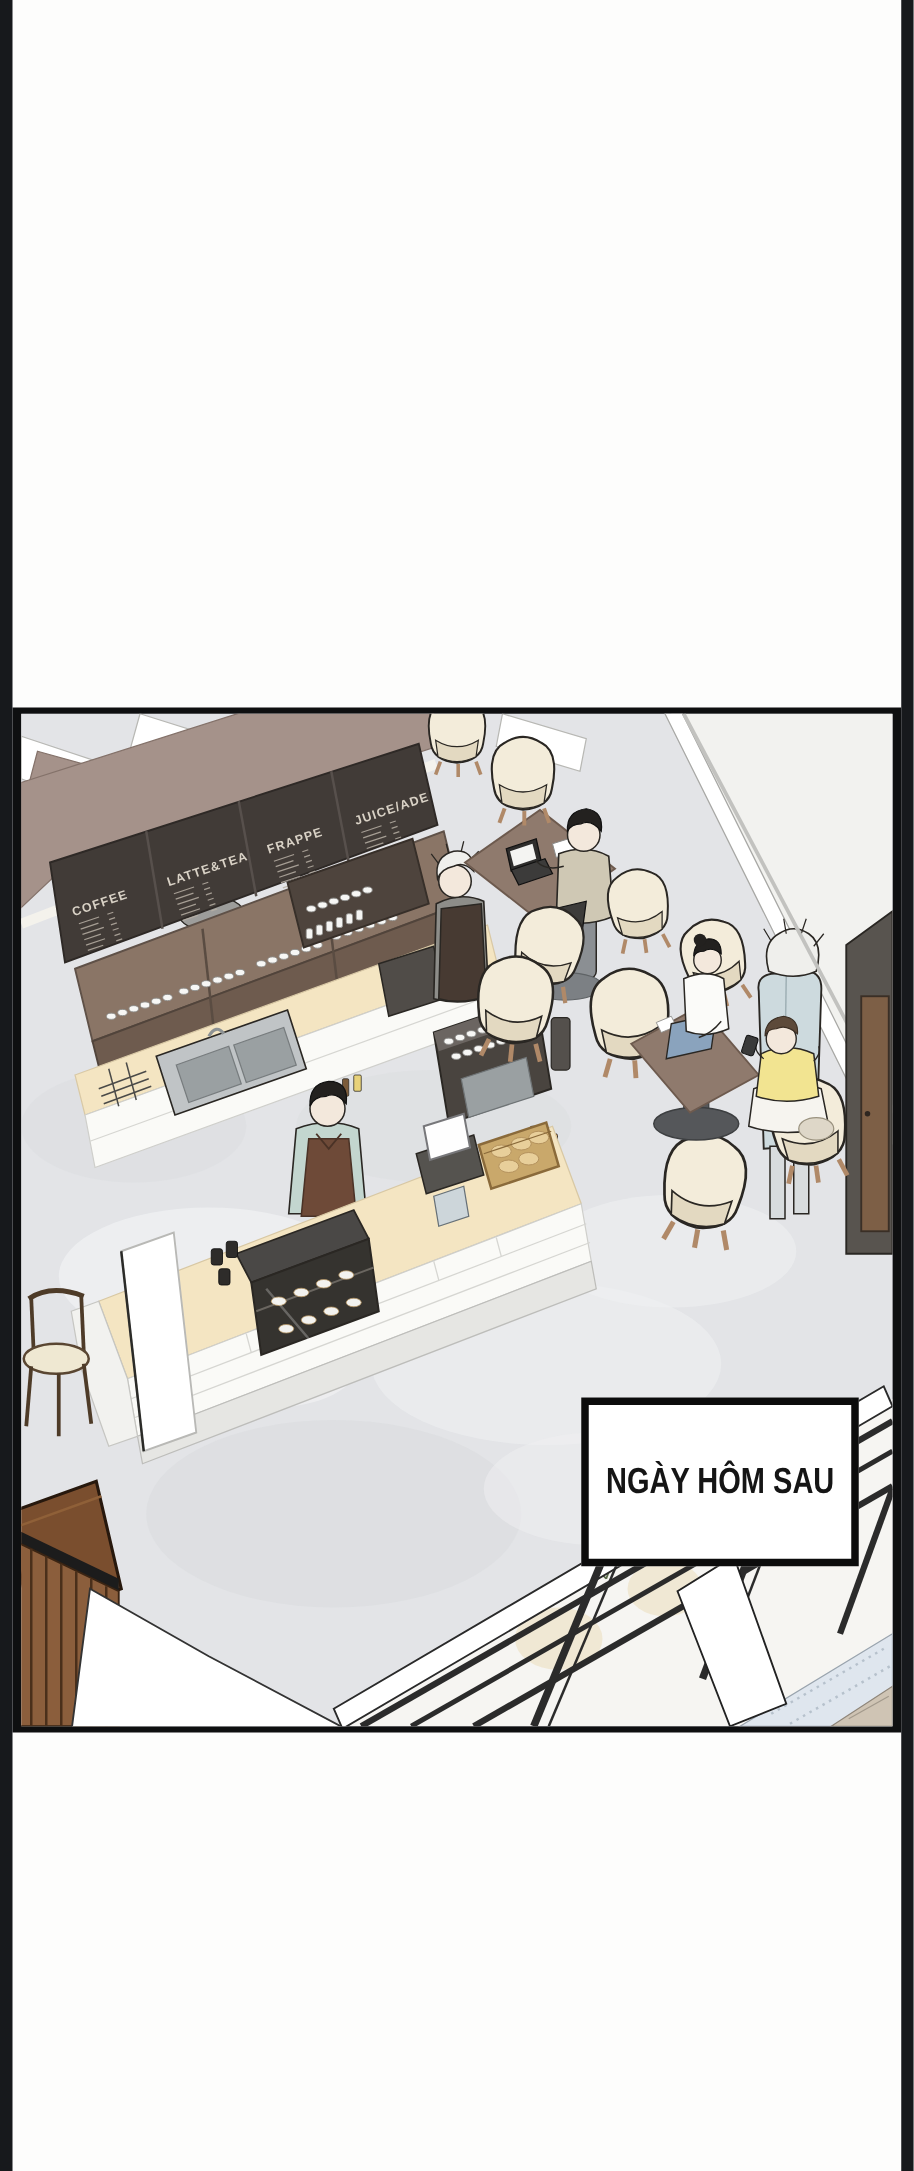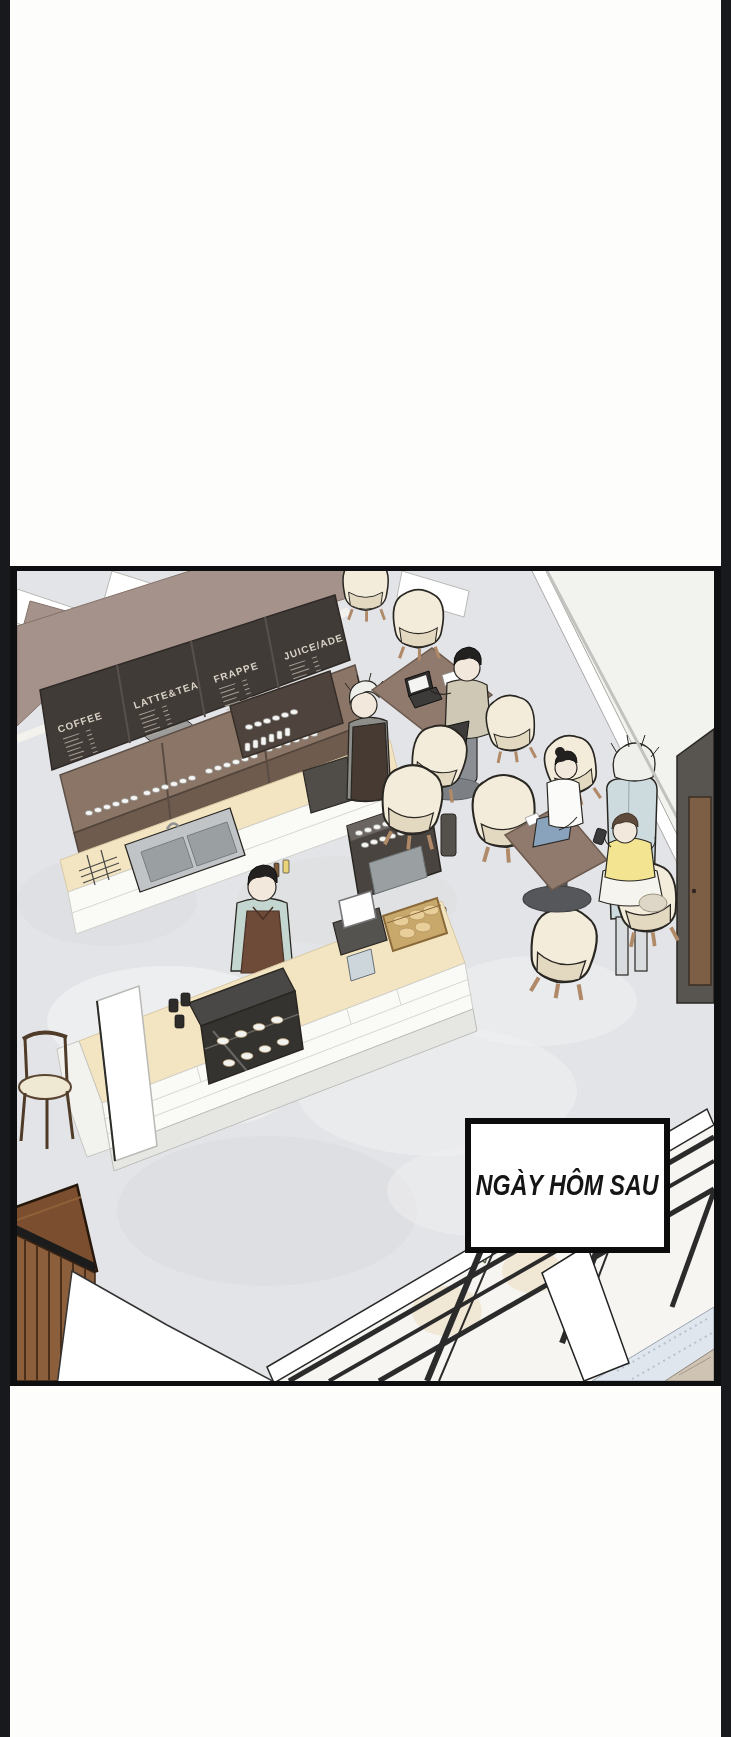--- a/index.html
+++ b/index.html
@@ -10,23 +10,23 @@
   .side-bar{position:absolute;top:0;bottom:0;width:10px;background:#17191c;z-index:5;}
   .side-bar.left{left:0;}
   .side-bar.right{right:0;}
   .panel-frame{
     position:absolute;left:10px;top:566px;width:711px;height:820px;
     background:#0e0f10;z-index:2;
   }
   .panel-art{position:absolute;left:7px;top:5px;width:697px;height:810px;background:var(--floor);}
   .panel-art svg{display:block;width:697px;height:810px;}
   .caption-box{
-    position:absolute;left:455px;top:552px;width:205px;height:135px;
+    position:absolute;left:455px;top:552px;width:222px;height:135px;
     background:#ffffff;border:6px solid #0c0c0c;box-sizing:border-box;
-    display:flex;align-items:center;justify-content:center;z-index:4;font-style:italic;
+    display:flex;align-items:center;justify-content:center;z-index:4;
   }
   .caption-box span{
     display:inline-block;font-weight:bold;font-size:29px;color:#151515;
     transform:scaleX(0.8);white-space:nowrap;letter-spacing:0px;
   }
   text{font-family:"Liberation Sans",sans-serif;}
   .menu-head{fill:var(--board-text);font-size:10px;font-weight:bold;letter-spacing:1px;}
   .floor{fill:var(--floor);}
 </style>
 </head>

